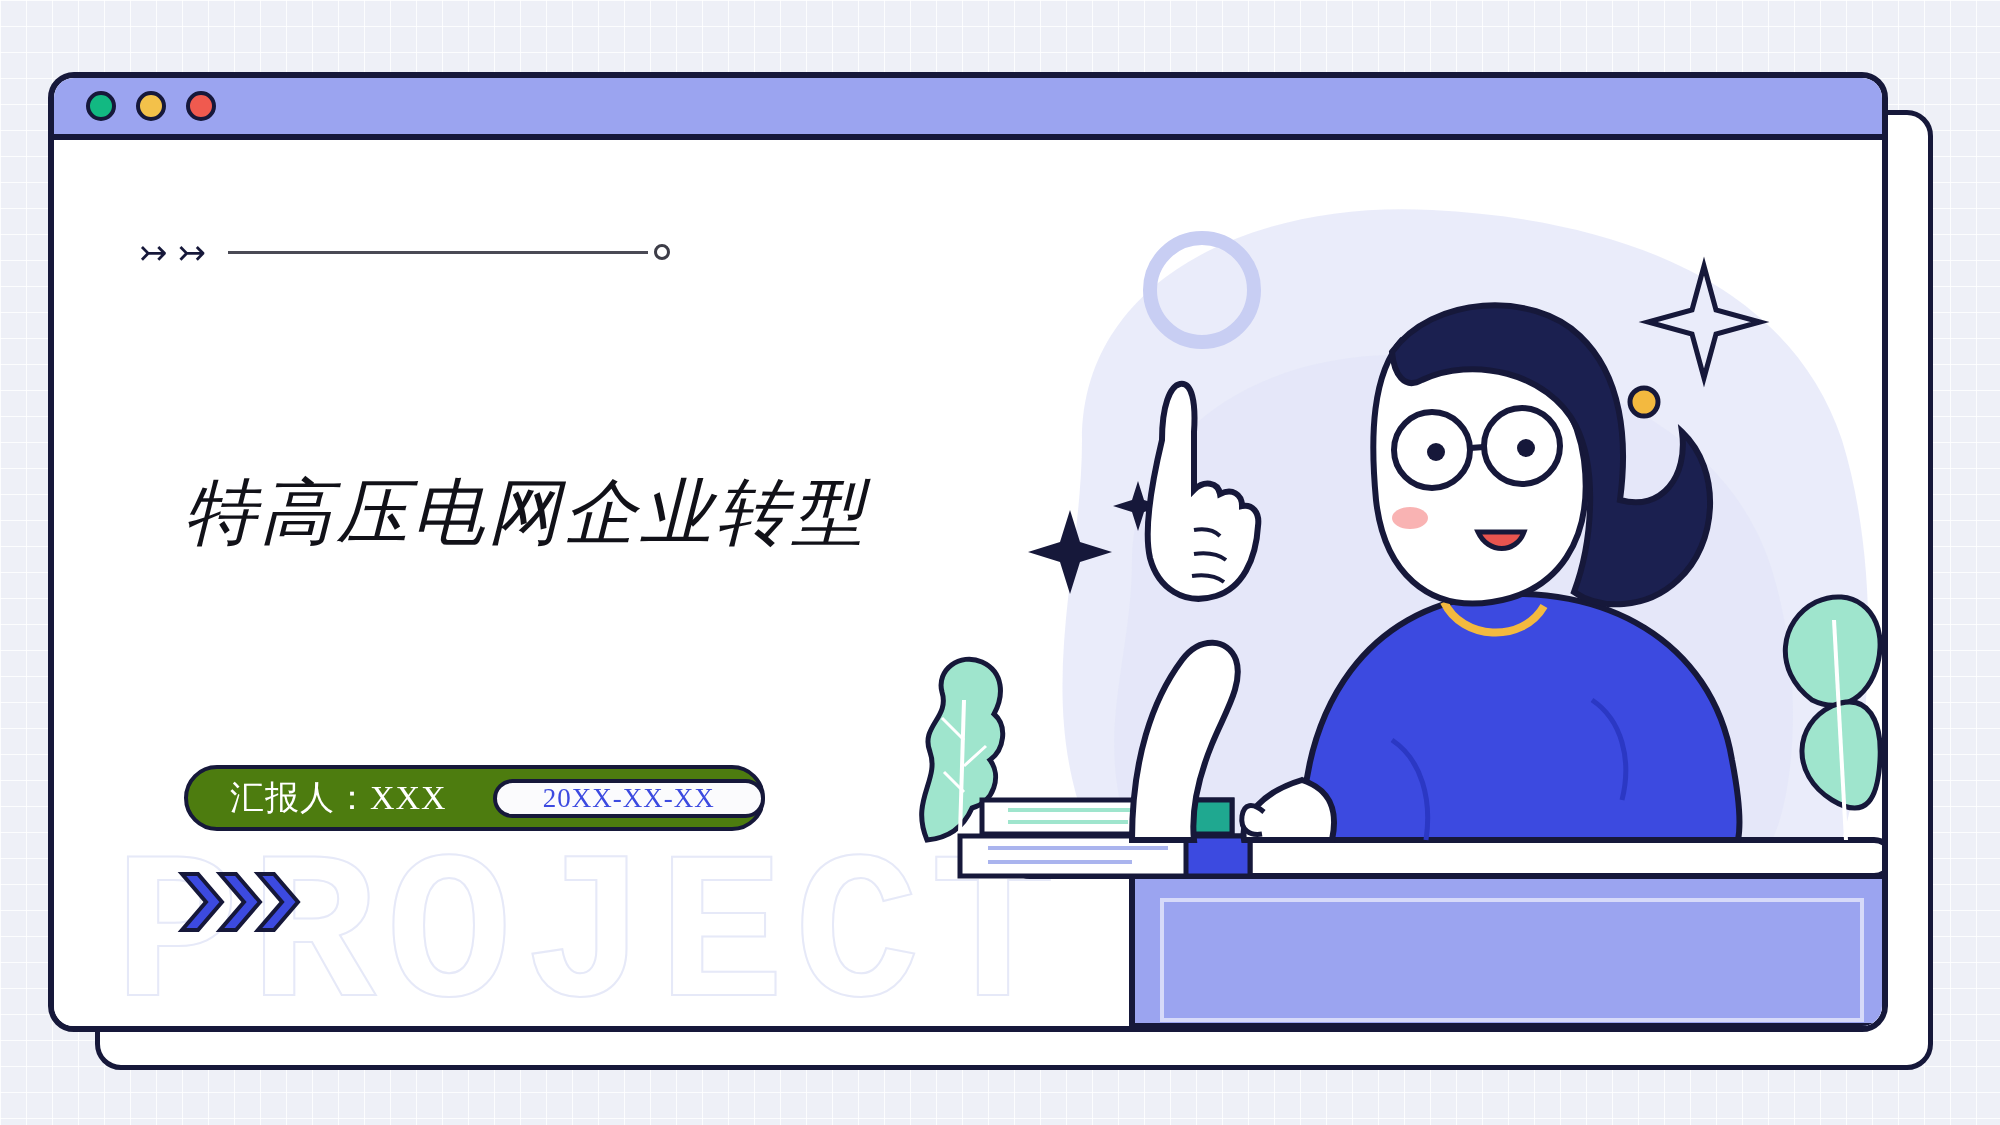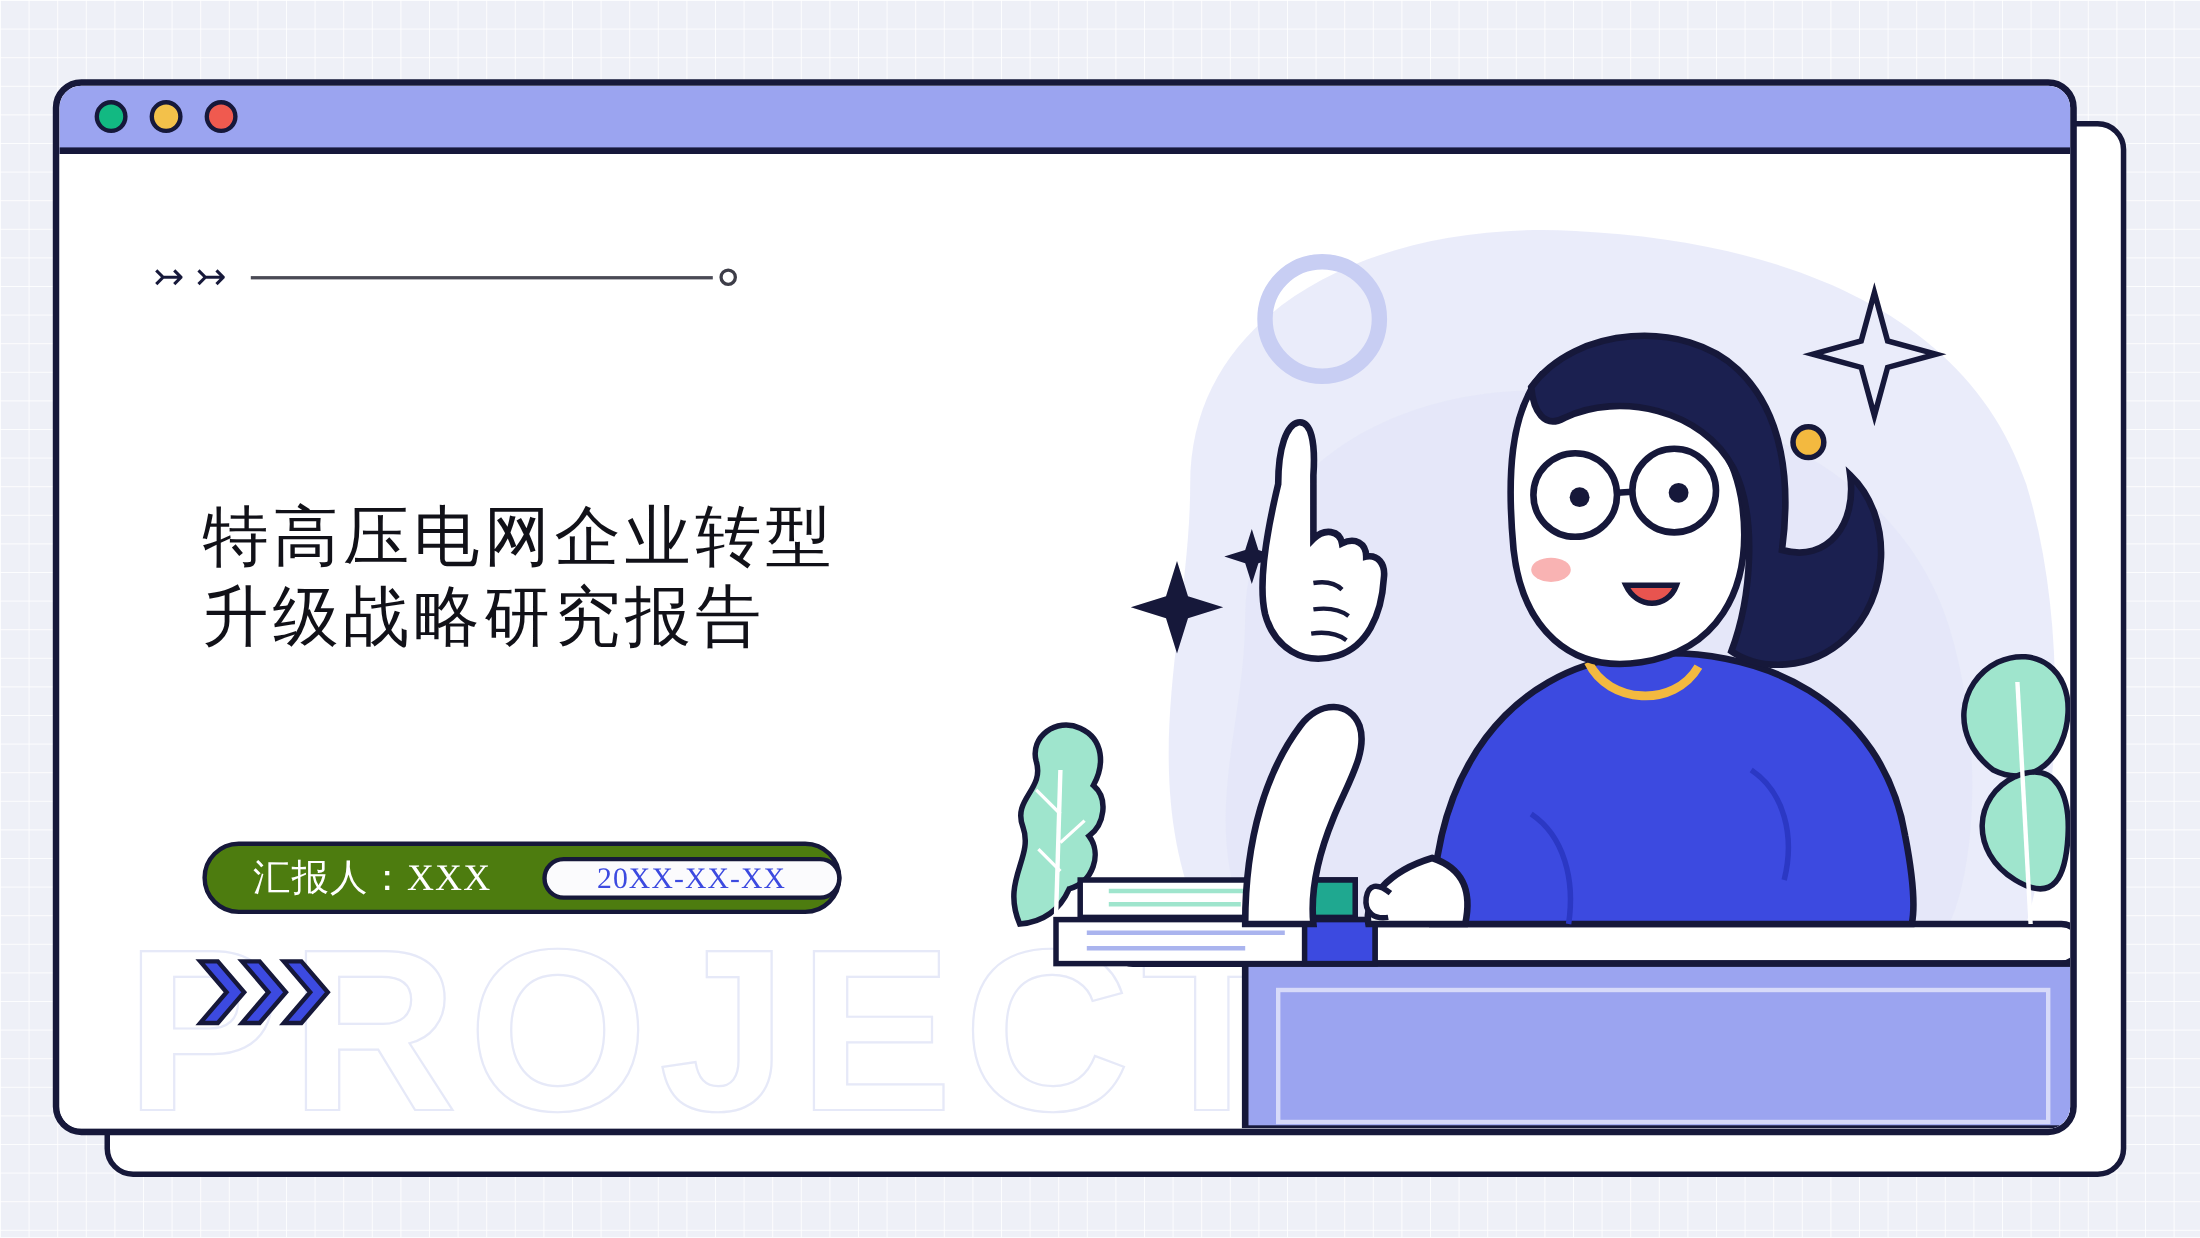--- a/index.html
+++ b/index.html
@@ -98,28 +98,29 @@
     border: 3px solid #3d3d48;
     border-radius: 50%;
     background: #ffffff;
     margin-left: -4px;
   }
 
   
   #title {
     position: absolute;
     left: 130px;
-    top: 312px;
+    top: 330px;
     font-family: "Liberation Serif", "DejaVu Serif", serif;
-    font-size: 60px;
+    font-size: 72px;
     line-height: 1.22;
     letter-spacing: 4px;
     color: #111118;
     font-weight: 400;
     z-index: 6;
+    font-style: italic;
   }
   #title div { white-space: nowrap; }
 
   
   #pill {
     position: absolute;
     left: 130px;
     top: 625px;
     height: 66px;
     display: flex;
@@ -149,21 +150,21 @@
     border: 4px solid #16183a;
     border-radius: 40px;
     margin: -4px -4px -4px 0;
   }
 
   
   #watermark {
     position: absolute;
     left: 60px;
     bottom: -32px;
-    font-family: Liberation Sans, sans-serif;
+    font-family: Liberation Mono, monospace;
     font-size: 210px;
     font-weight: 700;
     letter-spacing: 10px;
     color: transparent;
     -webkit-text-stroke: 2px #e6e9f8;
     white-space: nowrap;
     z-index: 1;
     user-select: none;
   }
 
@@ -315,21 +316,20 @@
         <span class="arrow-glyph">↣</span>
         <span class="arrow-glyph">↣</span>
         <span id="deco-line"></span>
         <span id="deco-endpoint"></span>
       </div>
 
       <div id="watermark">PROJECT</div>
 
       <div id="title">
         <div>特高压电网企业转型</div>
-        <div>升级战略研究报告</div>
       </div>
 
       <div id="pill">
         <span id="pill-left">汇报人：XXX</span>
         <span id="pill-right">20XX-XX-XX</span>
       </div>
 
       <svg id="chevrons" width="140" height="72" viewBox="0 0 140 72">
         <g stroke="#16183a" stroke-width="4" fill="#3c4ae0">
           <path d="M6 8 L30 36 L6 64 L22 64 L46 36 L22 8 Z"></path>

